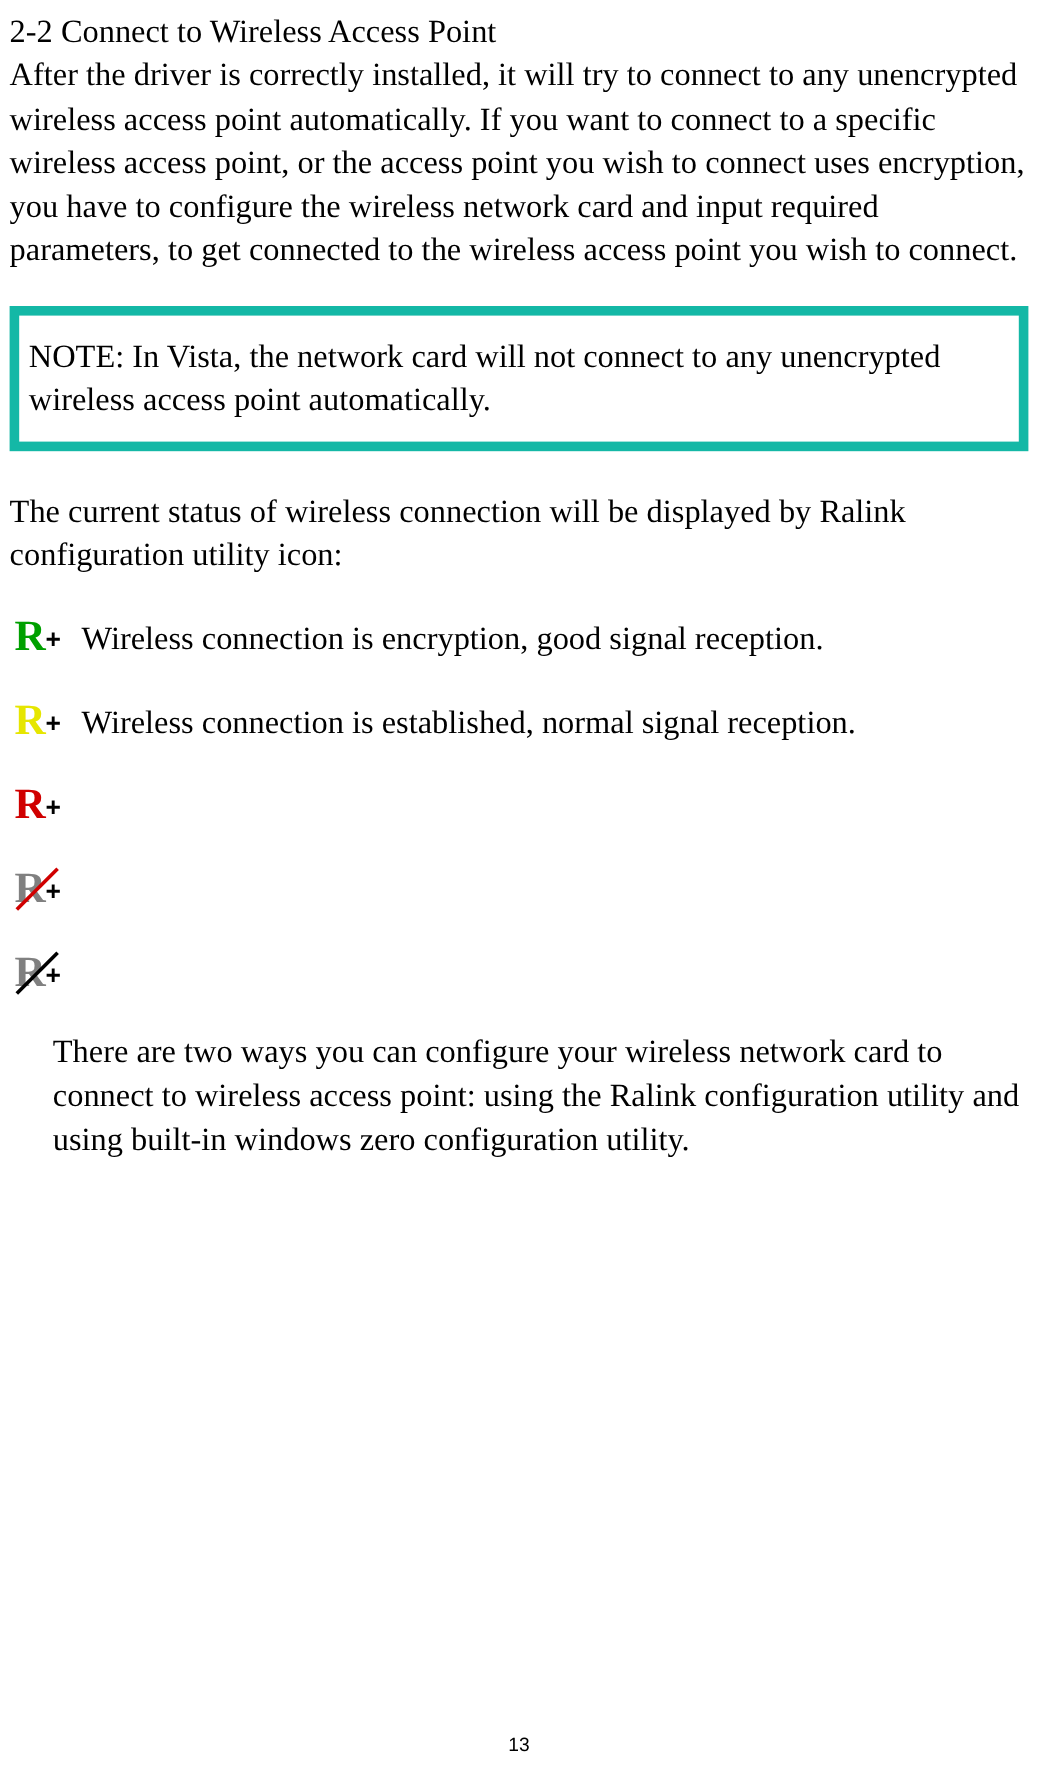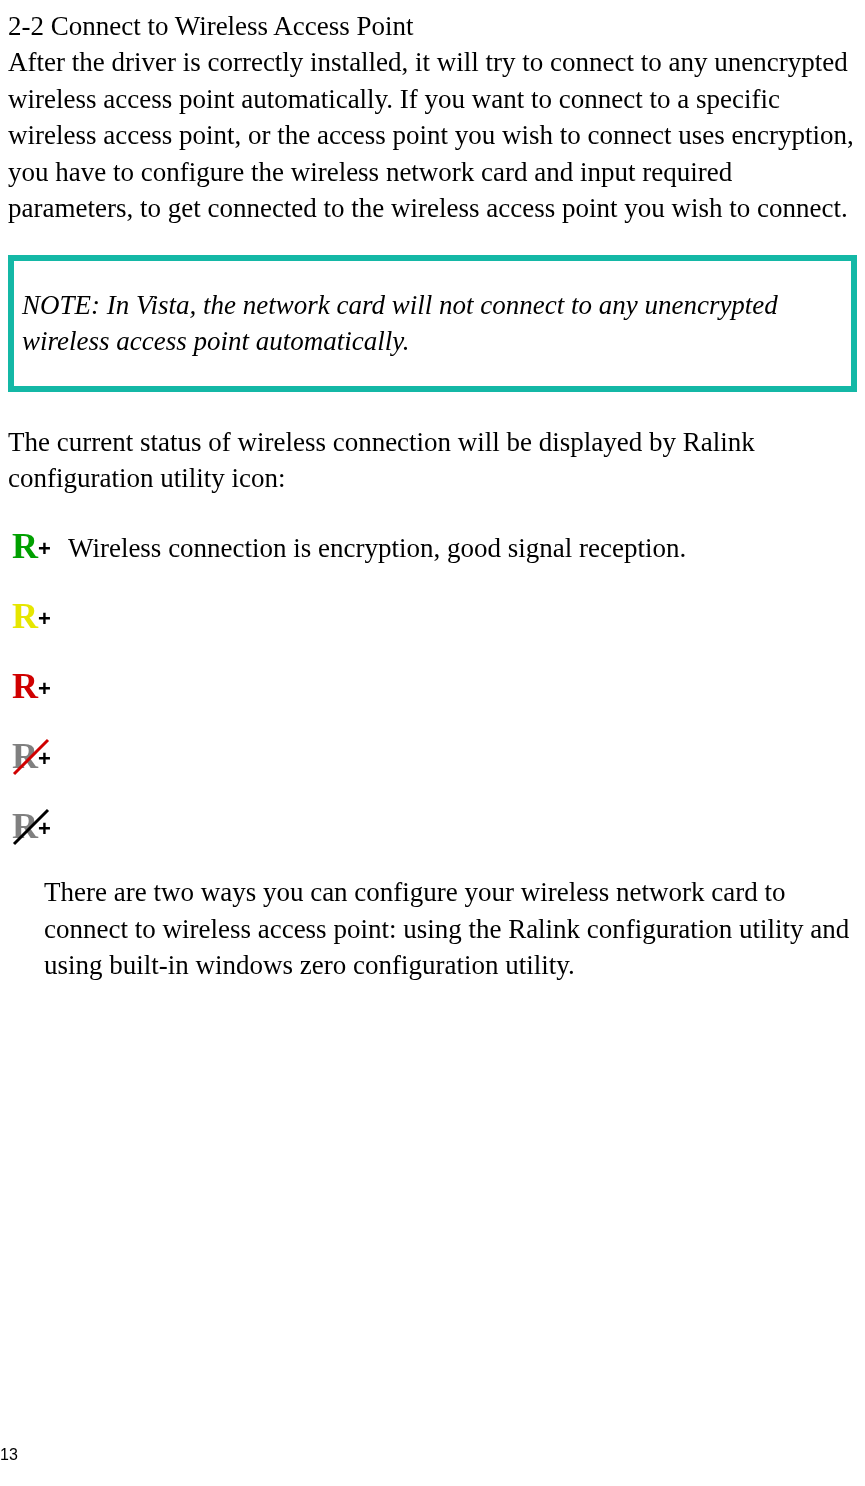--- a/index.html
+++ b/index.html
@@ -18,24 +18,23 @@
       padding: 8px 8px 0 8px;
       position: relative;
     }
     .section-title {
       font-weight: normal;
     }
     .para {
       margin-bottom: 28px;
     }
     .note-box {
-      border: 6px solid #14b8a6;
-      padding: 26px 8px;
+      border: 8px solid #14b8a6;
+      padding: 16px 8px;
       margin: 28px 0 32px 0;
-      font-style: italic;
     }
     .icon-list {
       margin-top: 16px;
     }
     .icon-row {
       display: flex;
       align-items: center;
       margin-bottom: 22px;
     }
     .icon {
@@ -45,21 +44,21 @@
       align-items: center;
       justify-content: center;
       margin-right: 12px;
       flex-shrink: 0;
     }
     .page-number {
       position: absolute;
       bottom: 20px;
       left: 0;
       right: 0;
-      text-align: left;
+      text-align: center;
       font-size: 16px;
       font-family: Arial, sans-serif;
     }
   </style>
 </head>
 <body>
 
 <div class="section-title">2-2 Connect to Wireless Access Point</div>
 
 <div class="para">After the driver is correctly installed, it will try to connect to any unencrypted wireless access point automatically. If you want to connect to a specific wireless access point, or the access point you wish to connect uses encryption, you have to configure the wireless network card and input required parameters, to get connected to the wireless access point you wish to connect.</div>
@@ -82,20 +81,21 @@
     <span>Wireless connection is encryption, good signal reception.</span>
   </div>
 
   <div class="icon-row">
     <span class="icon">
       <svg width="44" height="44" viewBox="0 0 44 44">
         <text x="2" y="32" font-family="Times New Roman, serif" font-size="36" font-weight="bold" fill="#e6e600">R</text>
         <text x="28" y="30" font-family="Arial" font-size="22" font-weight="bold" fill="#000">+</text>
       </svg>
     </span>
+    <span>Wireless connection is established, normal signal reception.</span>
   </div>
 
   <div class="icon-row">
     <span class="icon">
       <svg width="44" height="44" viewBox="0 0 44 44">
         <text x="2" y="32" font-family="Times New Roman, serif" font-size="36" font-weight="bold" fill="#d00000">R</text>
         <text x="28" y="30" font-family="Arial" font-size="22" font-weight="bold" fill="#000">+</text>
       </svg>
     </span>
   </div>

